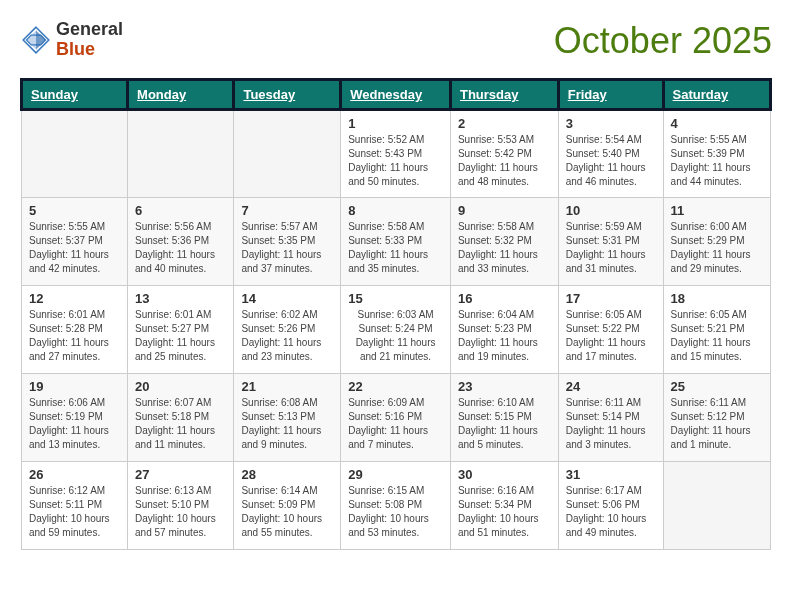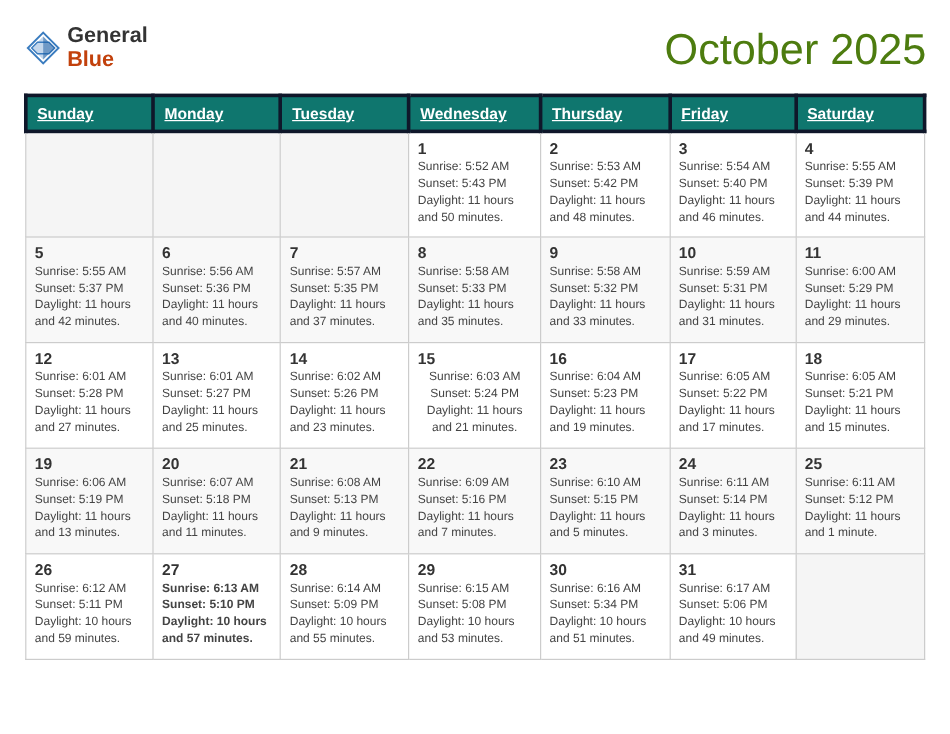--- a/index.html
+++ b/index.html
@@ -322,21 +322,21 @@
       <tr>
         <td>
           <span class="day-number">26</span>
           <div class="day-info" style="white-space: pre-line;">Sunrise: 6:12 AM
 Sunset: 5:11 PM
 Daylight: 10 hours
 and 59 minutes.</div>
         </td>
         <td>
           <span class="day-number">27</span>
-          <div class="day-info" style="white-space: pre-line; font-weight: bold;">Sunrise: 6:13 AM
+          <div class="day-info" style="white-space: pre-line;">Sunrise: 6:13 AM
 Sunset: 5:10 PM
 Daylight: 10 hours
 and 57 minutes.</div>
         </td>
         <td>
           <span class="day-number">28</span>
           <div class="day-info" style="white-space: pre-line;">Sunrise: 6:14 AM
 Sunset: 5:09 PM
 Daylight: 10 hours
 and 55 minutes.</div>

